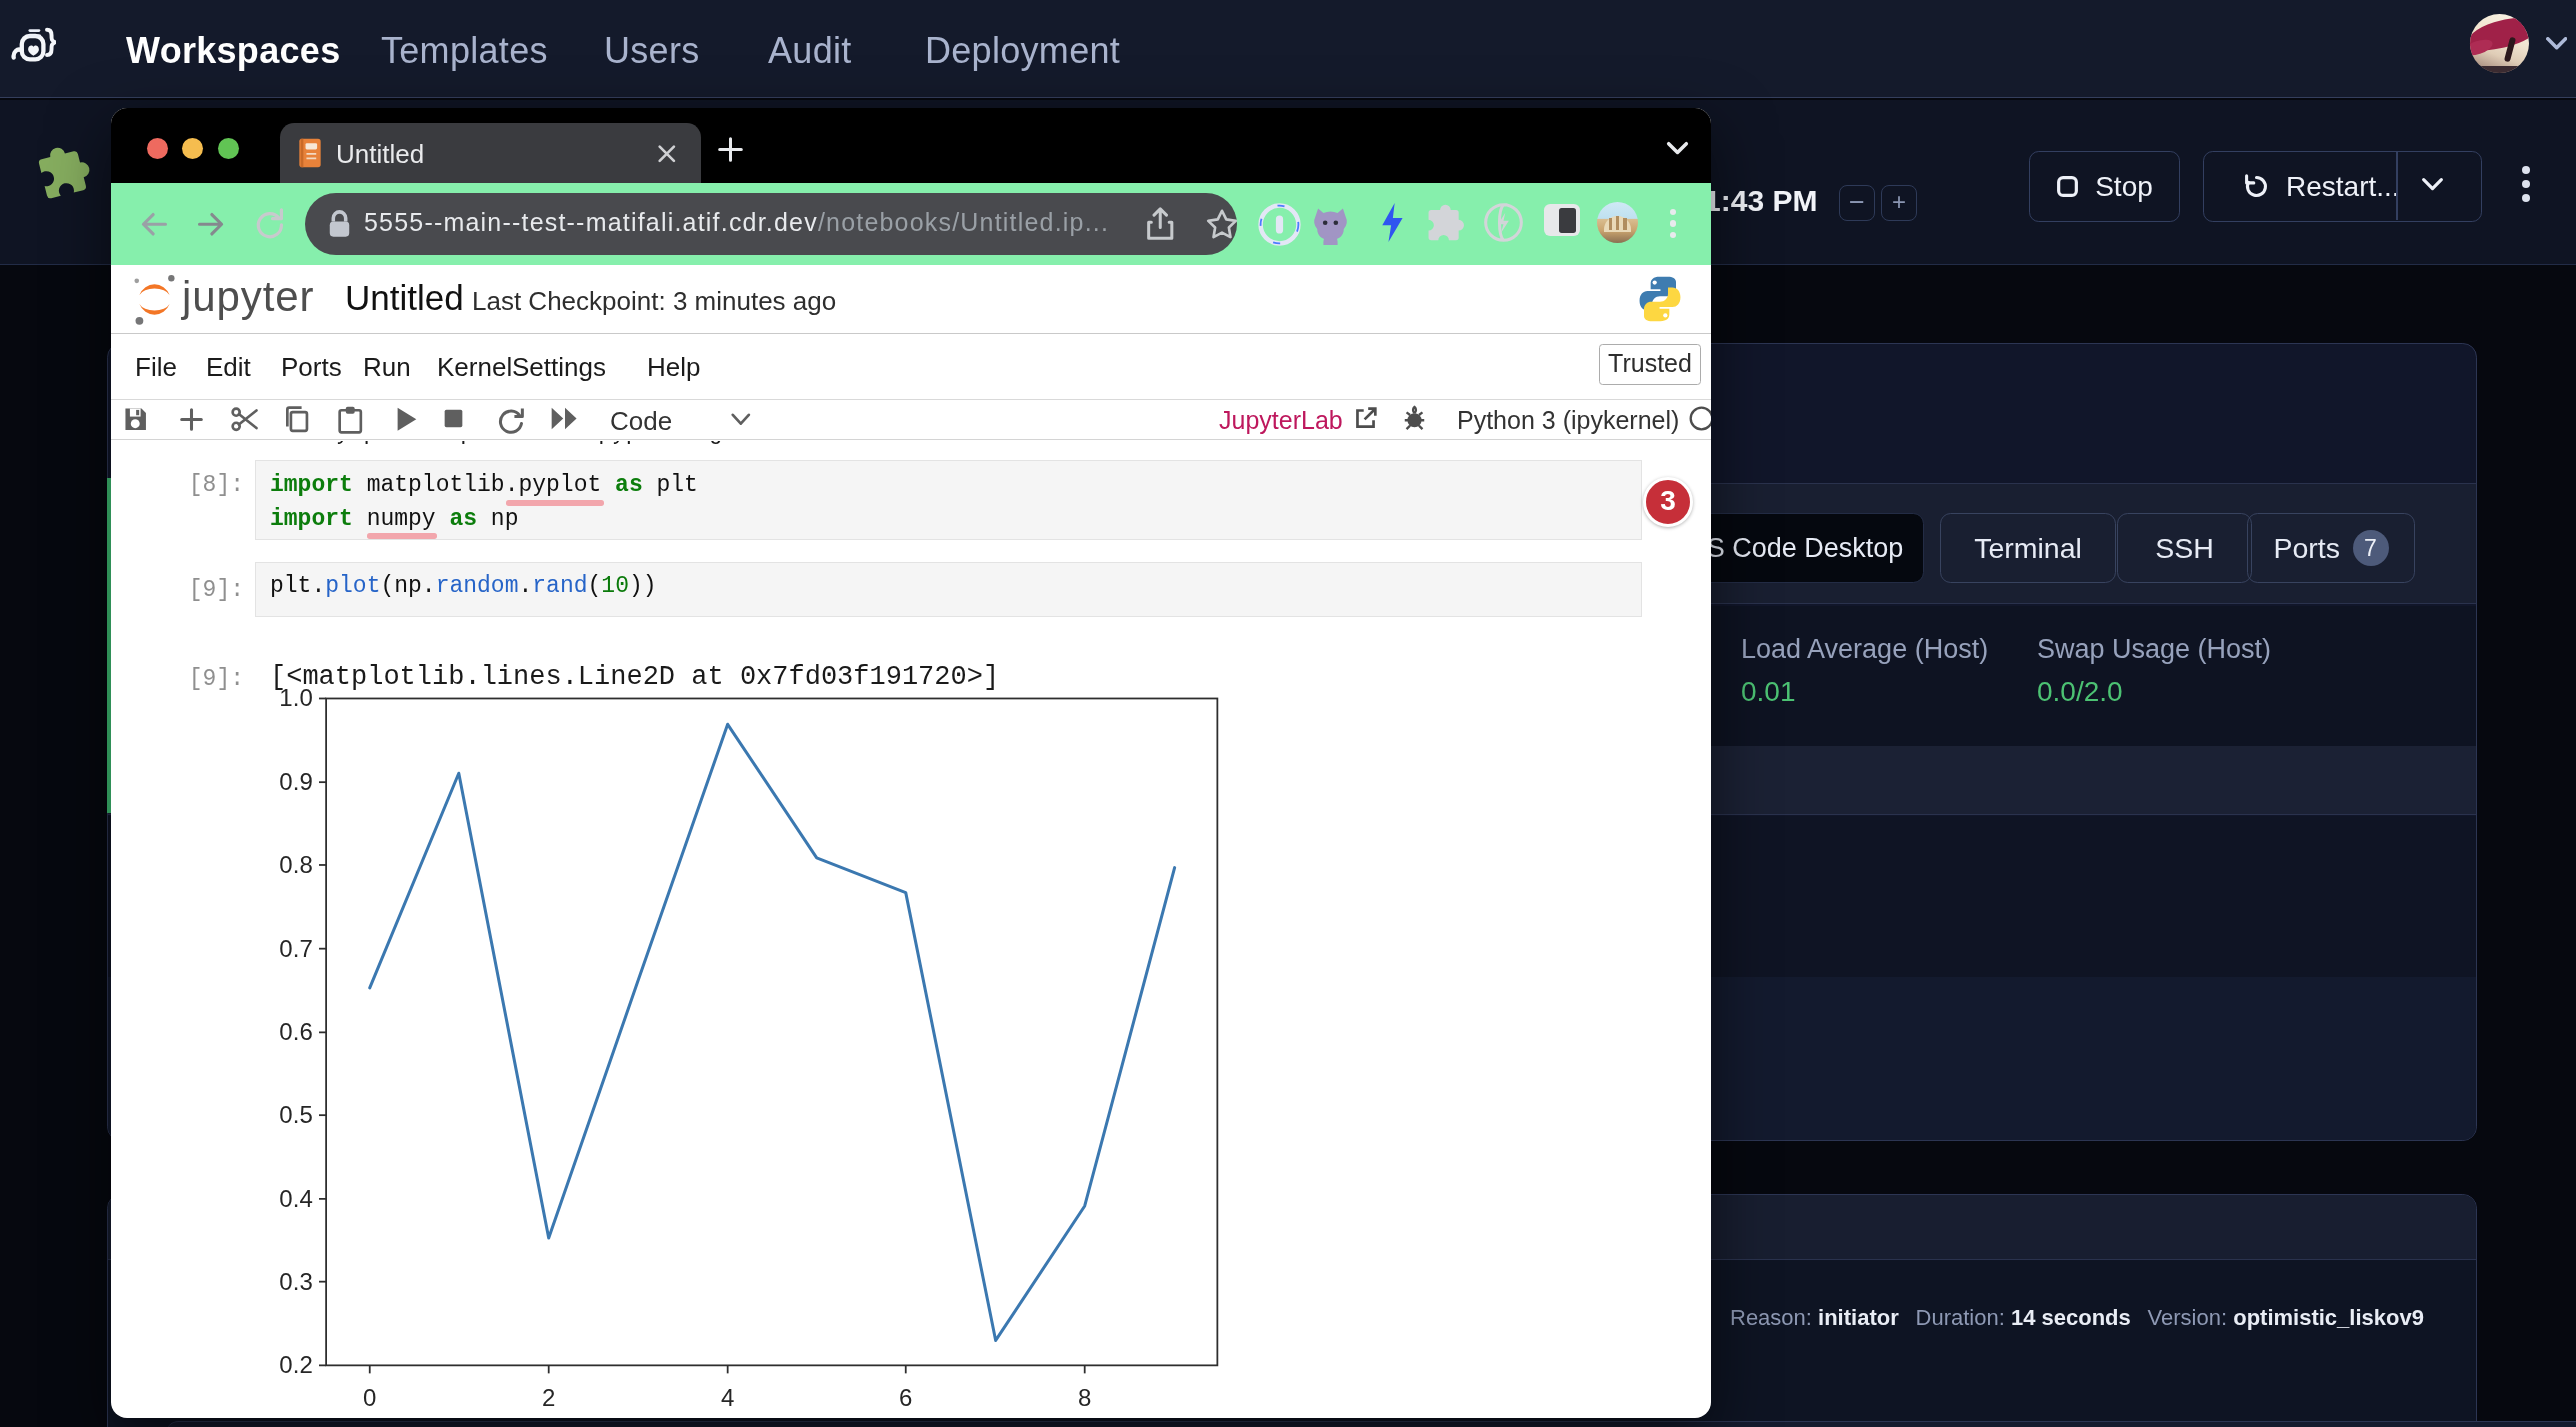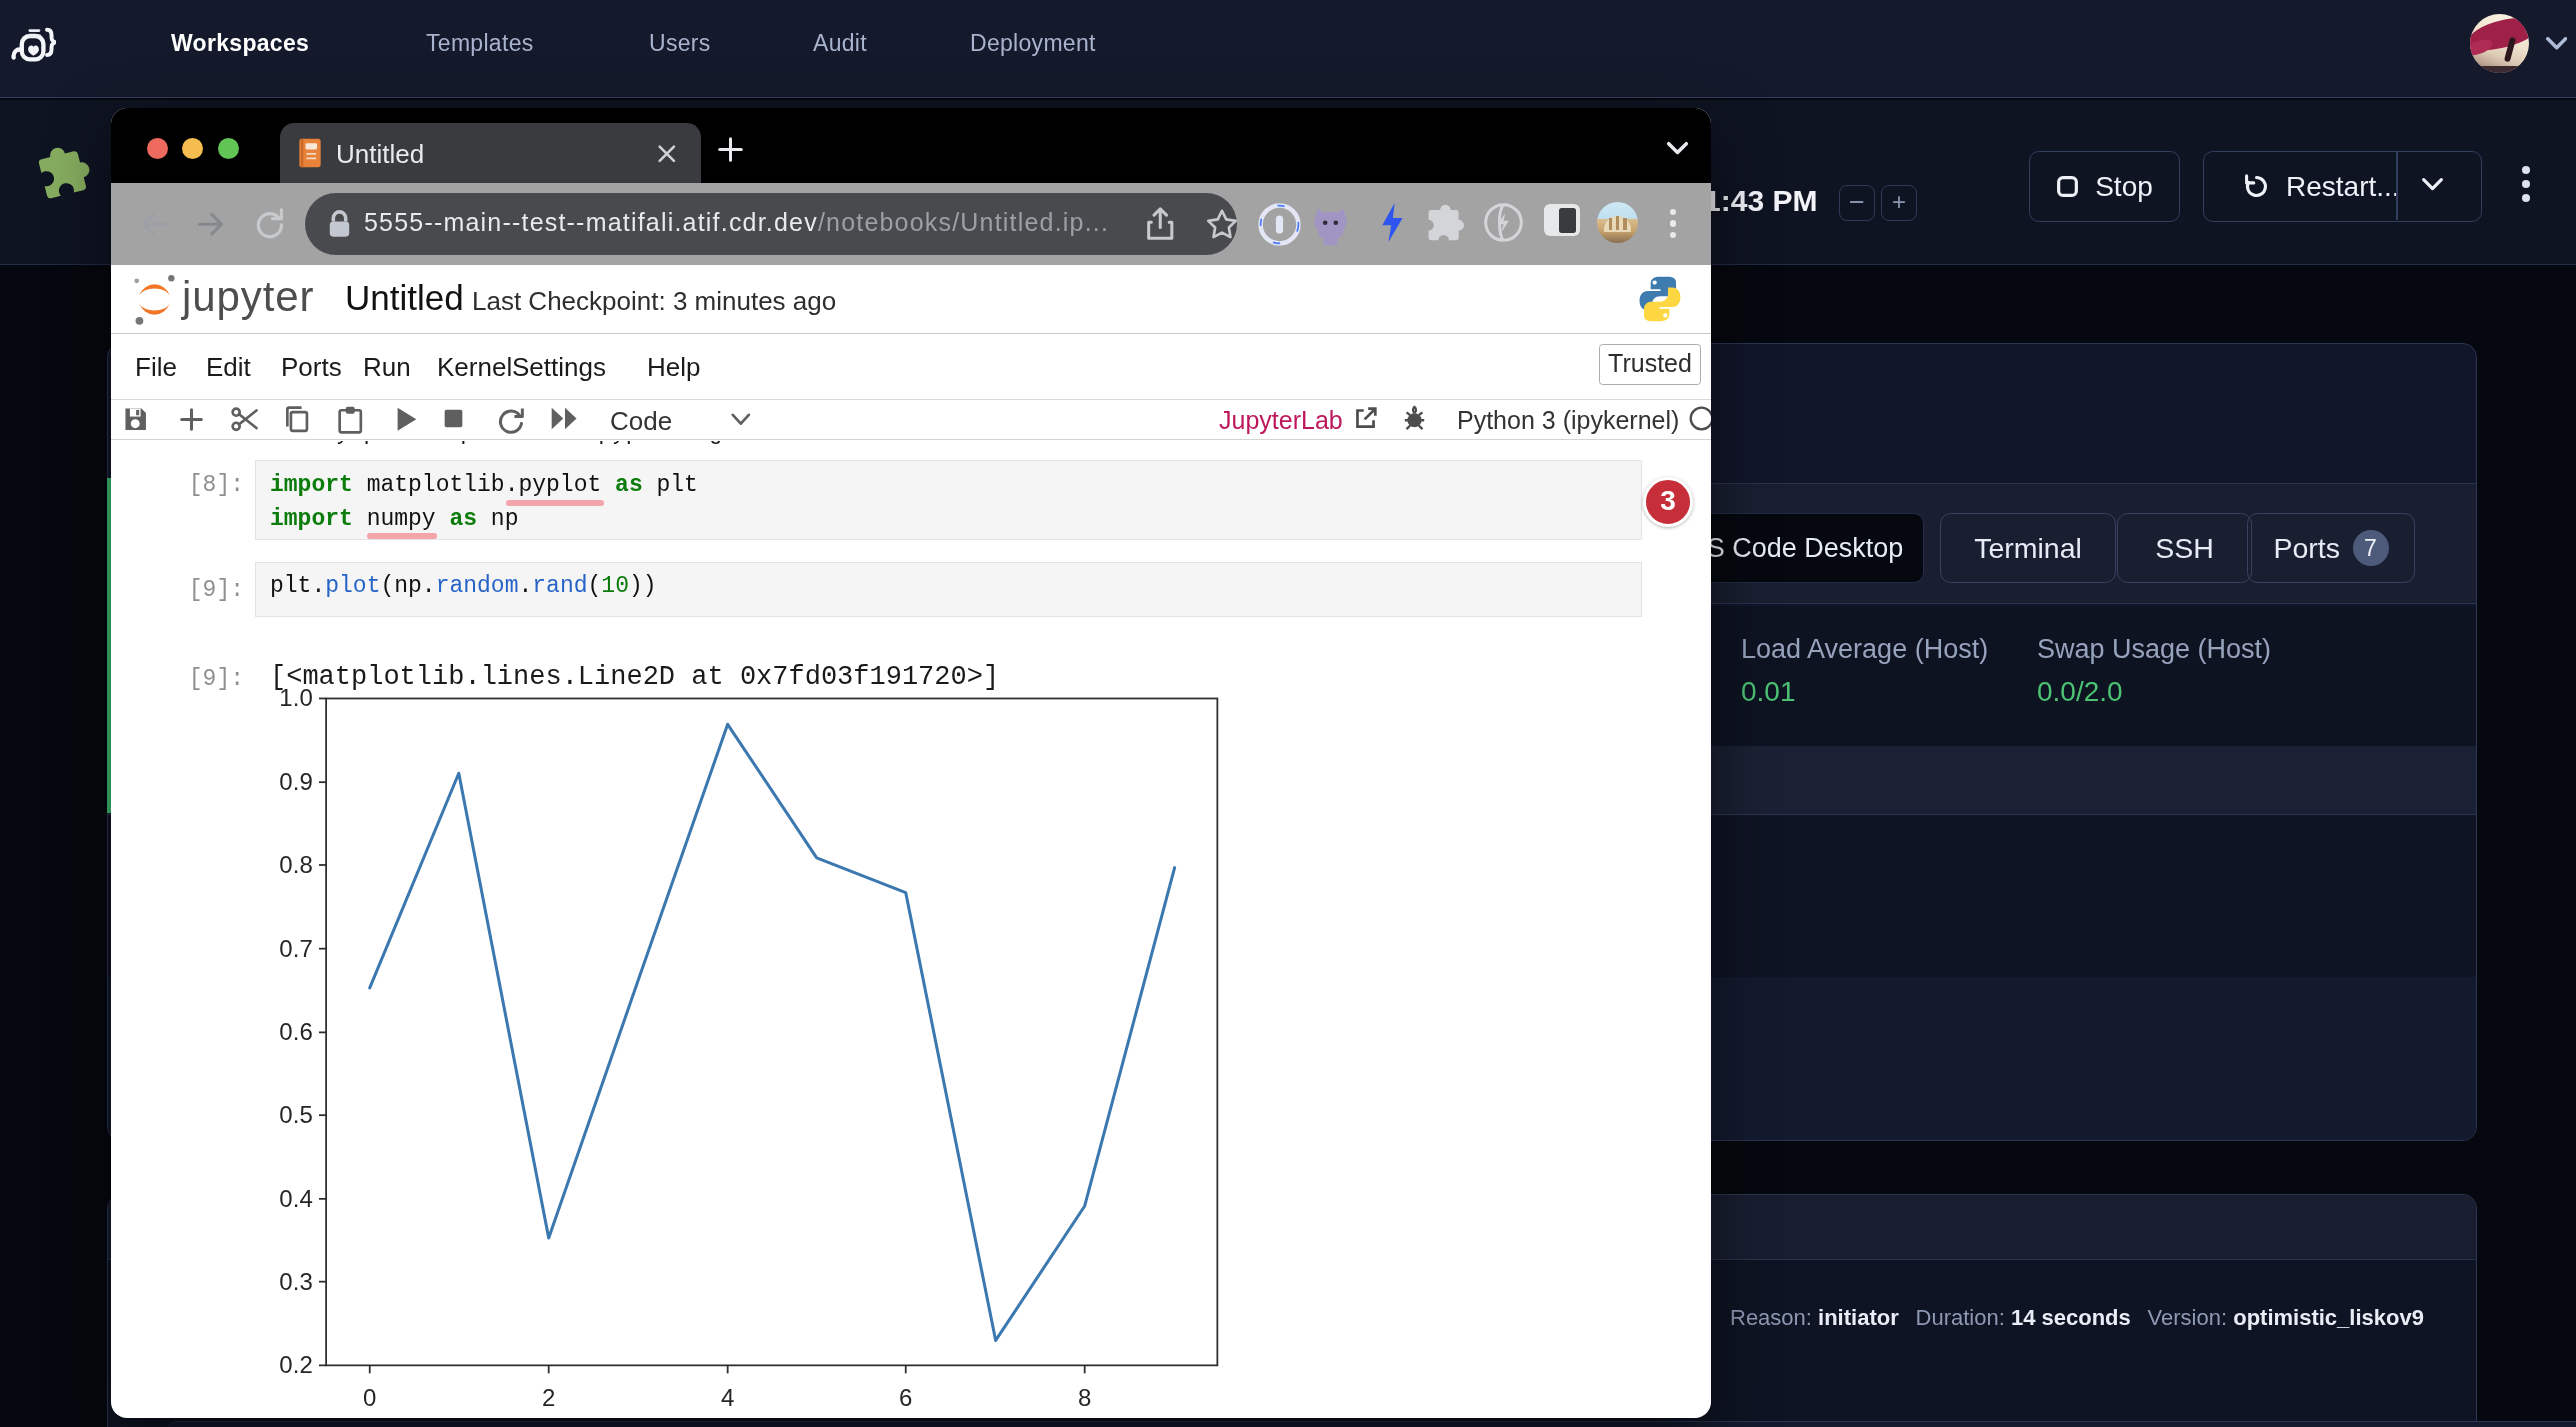--- a/index.html
+++ b/index.html
@@ -3,21 +3,21 @@
 <meta charset="utf-8">
 <style>
   * { margin:0; padding:0; box-sizing:border-box; }
   html,body { width:2576px; height:1428px; overflow:hidden; background:#06080f;
     font-family:"Liberation Sans", sans-serif; position:relative; }
   .abs { position:absolute; }
   svg { display:block; }
   
   .nav { position:absolute; left:0; top:0; width:2576px; height:98px; background:#141a2b;
          border-bottom:1.8px solid #343e5c; }
-  .navitem { position:absolute; top:30px; font-size:23px; color:#a9b3cd; letter-spacing:0.3px;margin-left:45px; }
+  .navitem { position:absolute; top:30px; font-size:36px; color:#a9b3cd; letter-spacing:0.3px; }
   
   .topbar { position:absolute; left:0; top:100px; width:2576px; height:165px; background:#0f1423;
             border-bottom:1.8px solid #222c47; }
   .sqbtn { position:absolute; width:36px; height:36px; border:1.8px solid #2e3a58; border-radius:8px;
            color:#8b96b2; font-size:27px; text-align:center; line-height:32px; }
   .obtn { position:absolute; height:71px; border:1.8px solid #333f60; border-radius:9.8px;
           color:#eef1f8; font-size:28px; display:flex; align-items:center; justify-content:center; gap:16px; }
   
   .panel1 { position:absolute; left:107px; top:343px; width:2370px; height:798px;
             border:1.8px solid #2c3553; border-radius:14.2px; background:#11162a; overflow:hidden; }
@@ -152,21 +152,21 @@
       </svg>
     </div>
     <svg class="abs" style="left:606px;top:28px" width="27" height="27" viewBox="0 0 30 30">
       <path d="M15 3 v24 M3 15 h24" stroke="#e8eaed" stroke-width="3.4" stroke-linecap="round"></path>
     </svg>
     <svg class="abs" style="left:1555px;top:33px" width="23" height="15" viewBox="0 0 26 17">
       <path d="M3 3 L13 13 L23 3" fill="none" stroke="#e8eaed" stroke-width="4" stroke-linecap="round" stroke-linejoin="round"></path>
     </svg>
   </div>
 
-  <div class="abs" style="left:0;top:75px;width:100%;height:82px;background:#a3a3a3">
+  <div class="abs" style="left:0;top:75px;width:100%;height:82px;background:#86efac">
     <svg class="abs" style="left:28px;top:27px" width="30" height="28.5" viewBox="0 0 34 32">
       <path d="M30 16 H6 M16 5 L5 16 L16 27" fill="none" stroke="#9aa0a6" stroke-width="3.6" stroke-linecap="round" stroke-linejoin="round"></path>
     </svg>
     <svg class="abs" style="left:85px;top:27px" width="30" height="28.5" viewBox="0 0 34 32">
       <path d="M4 16 H28 M18 5 L29 16 L18 27" fill="none" stroke="#85898e" stroke-width="3.6" stroke-linecap="round" stroke-linejoin="round"></path>
     </svg>
     <svg class="abs" style="left:142px;top:25px" width="32" height="32" viewBox="0 0 36 36">
       <path d="M29 11 a13 13 0 1 0 3 8" fill="none" stroke="#c7cacd" stroke-width="3.6" stroke-linecap="round"></path>
       <path d="M32 2 v10 h-10" fill="none" stroke="#c7cacd" stroke-width="3.6" stroke-linecap="round" stroke-linejoin="round"></path>
     </svg>

